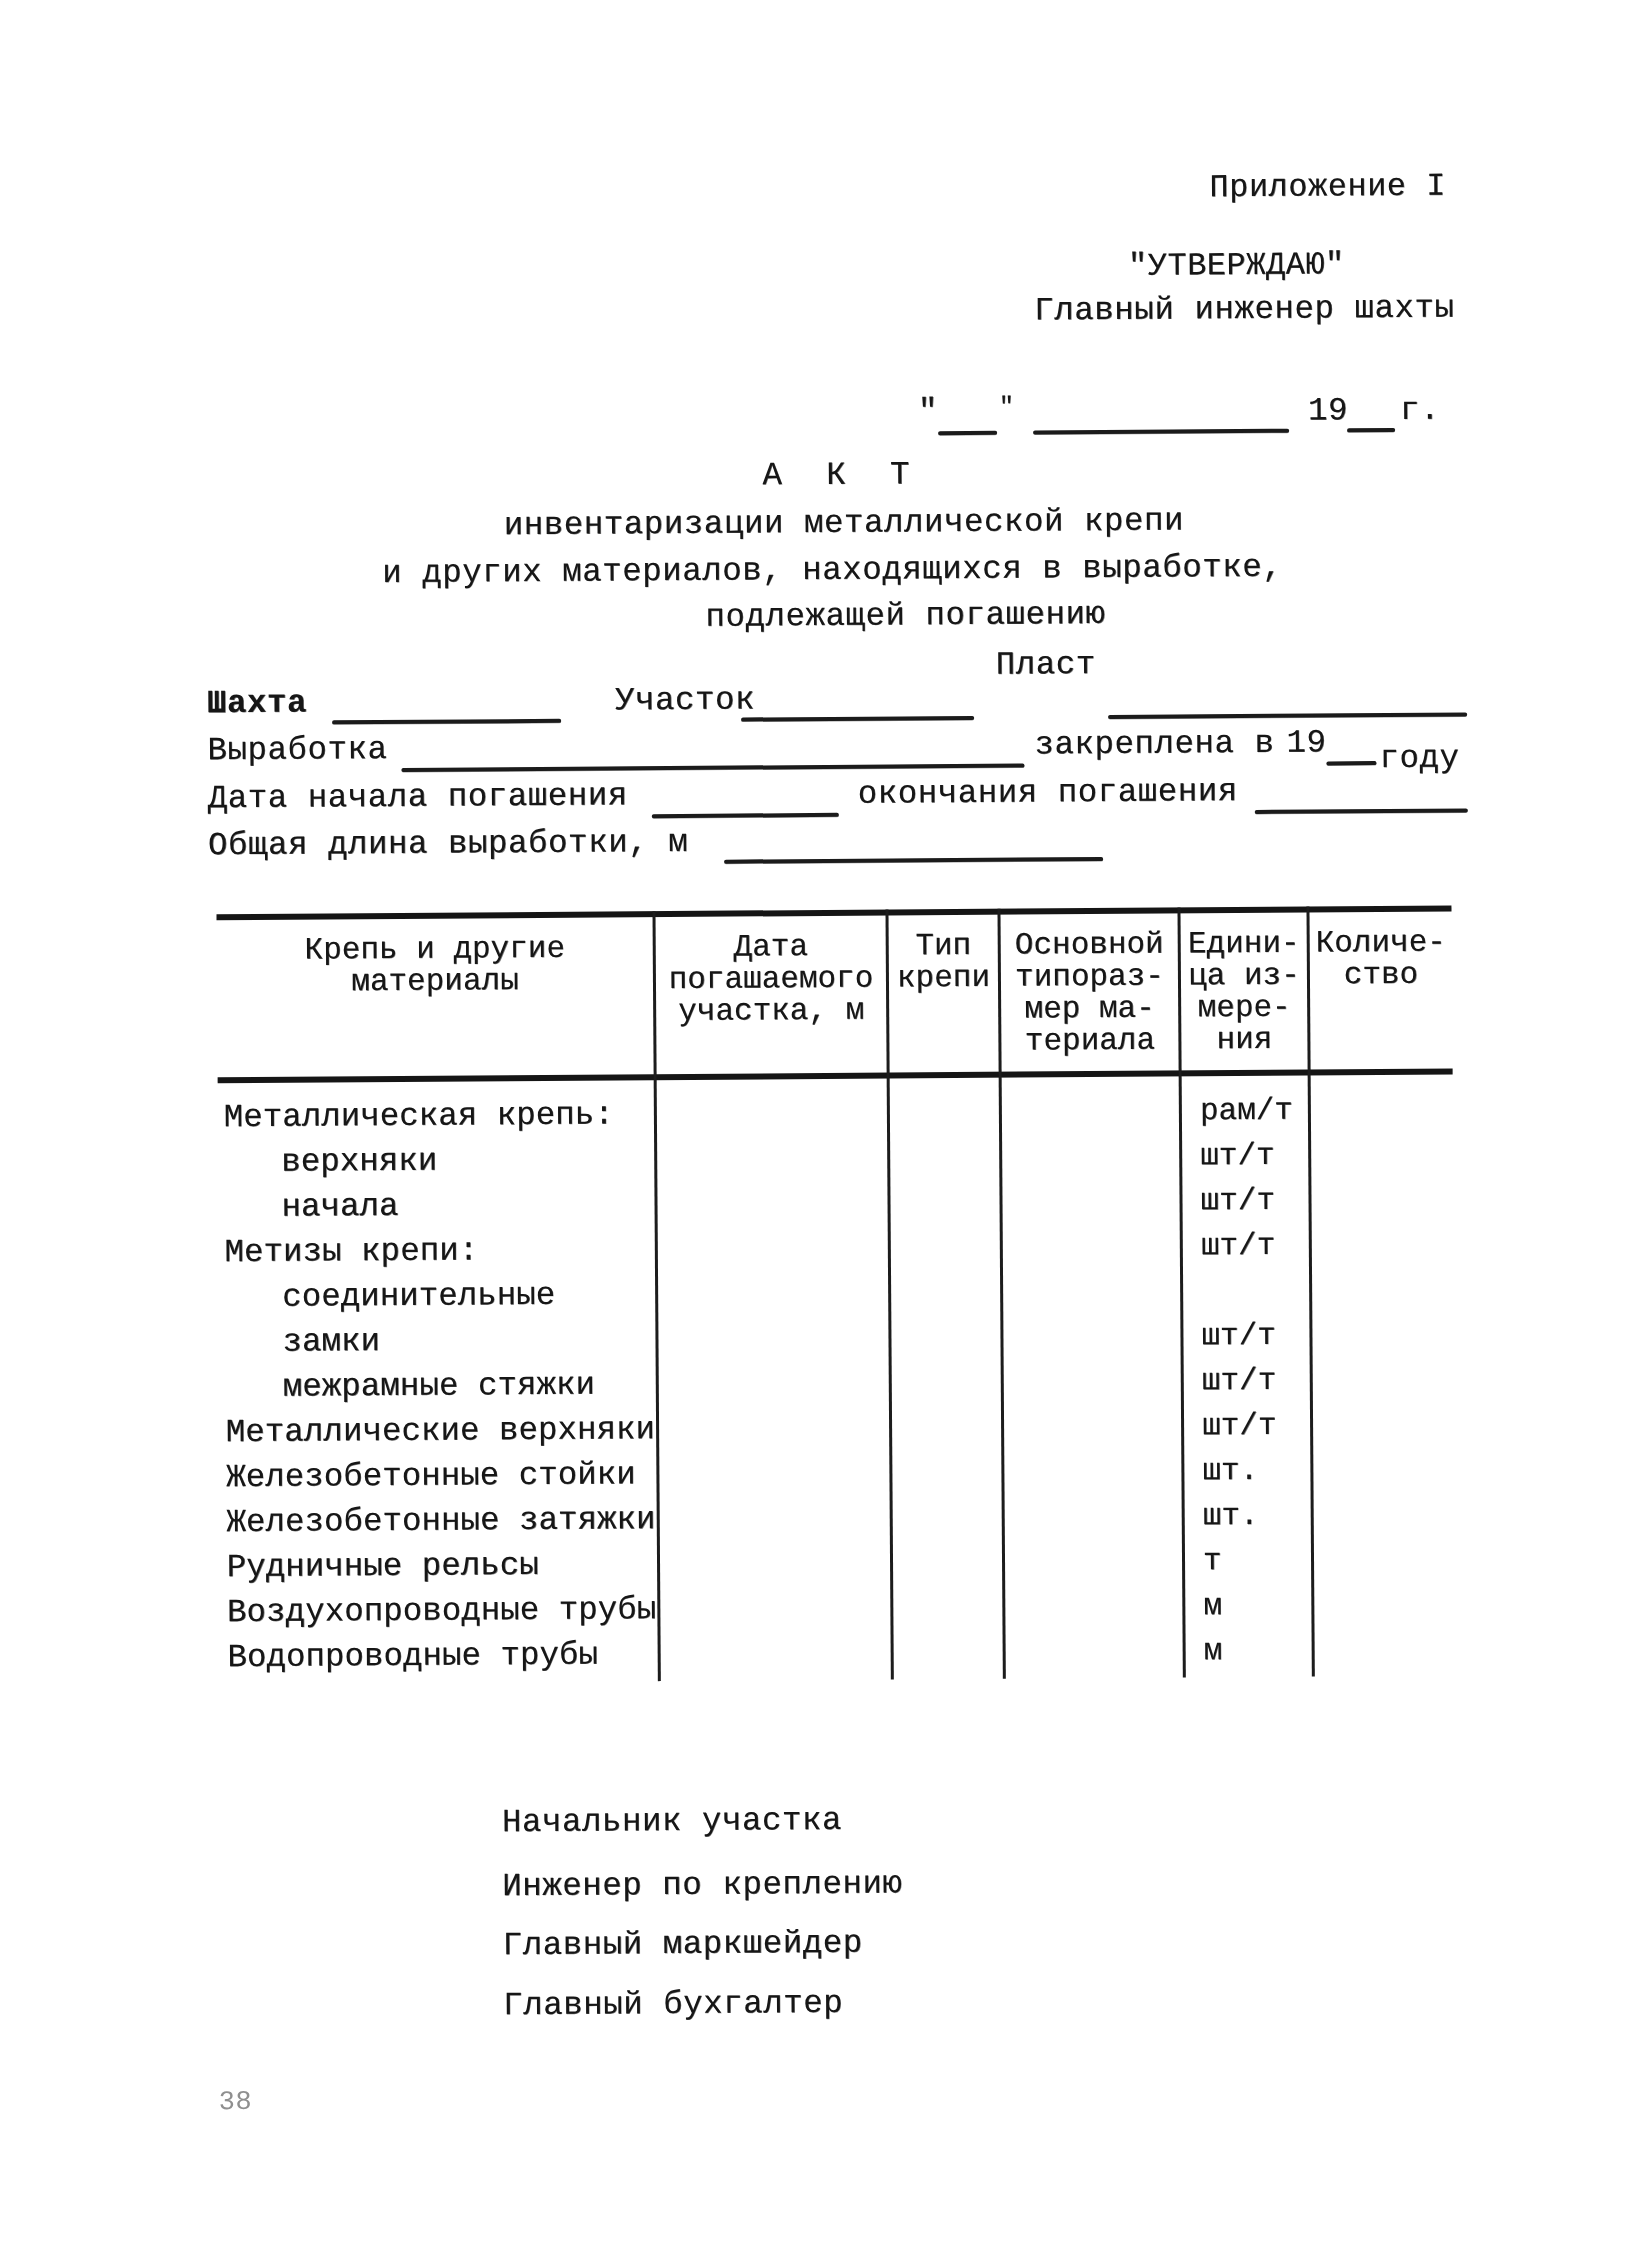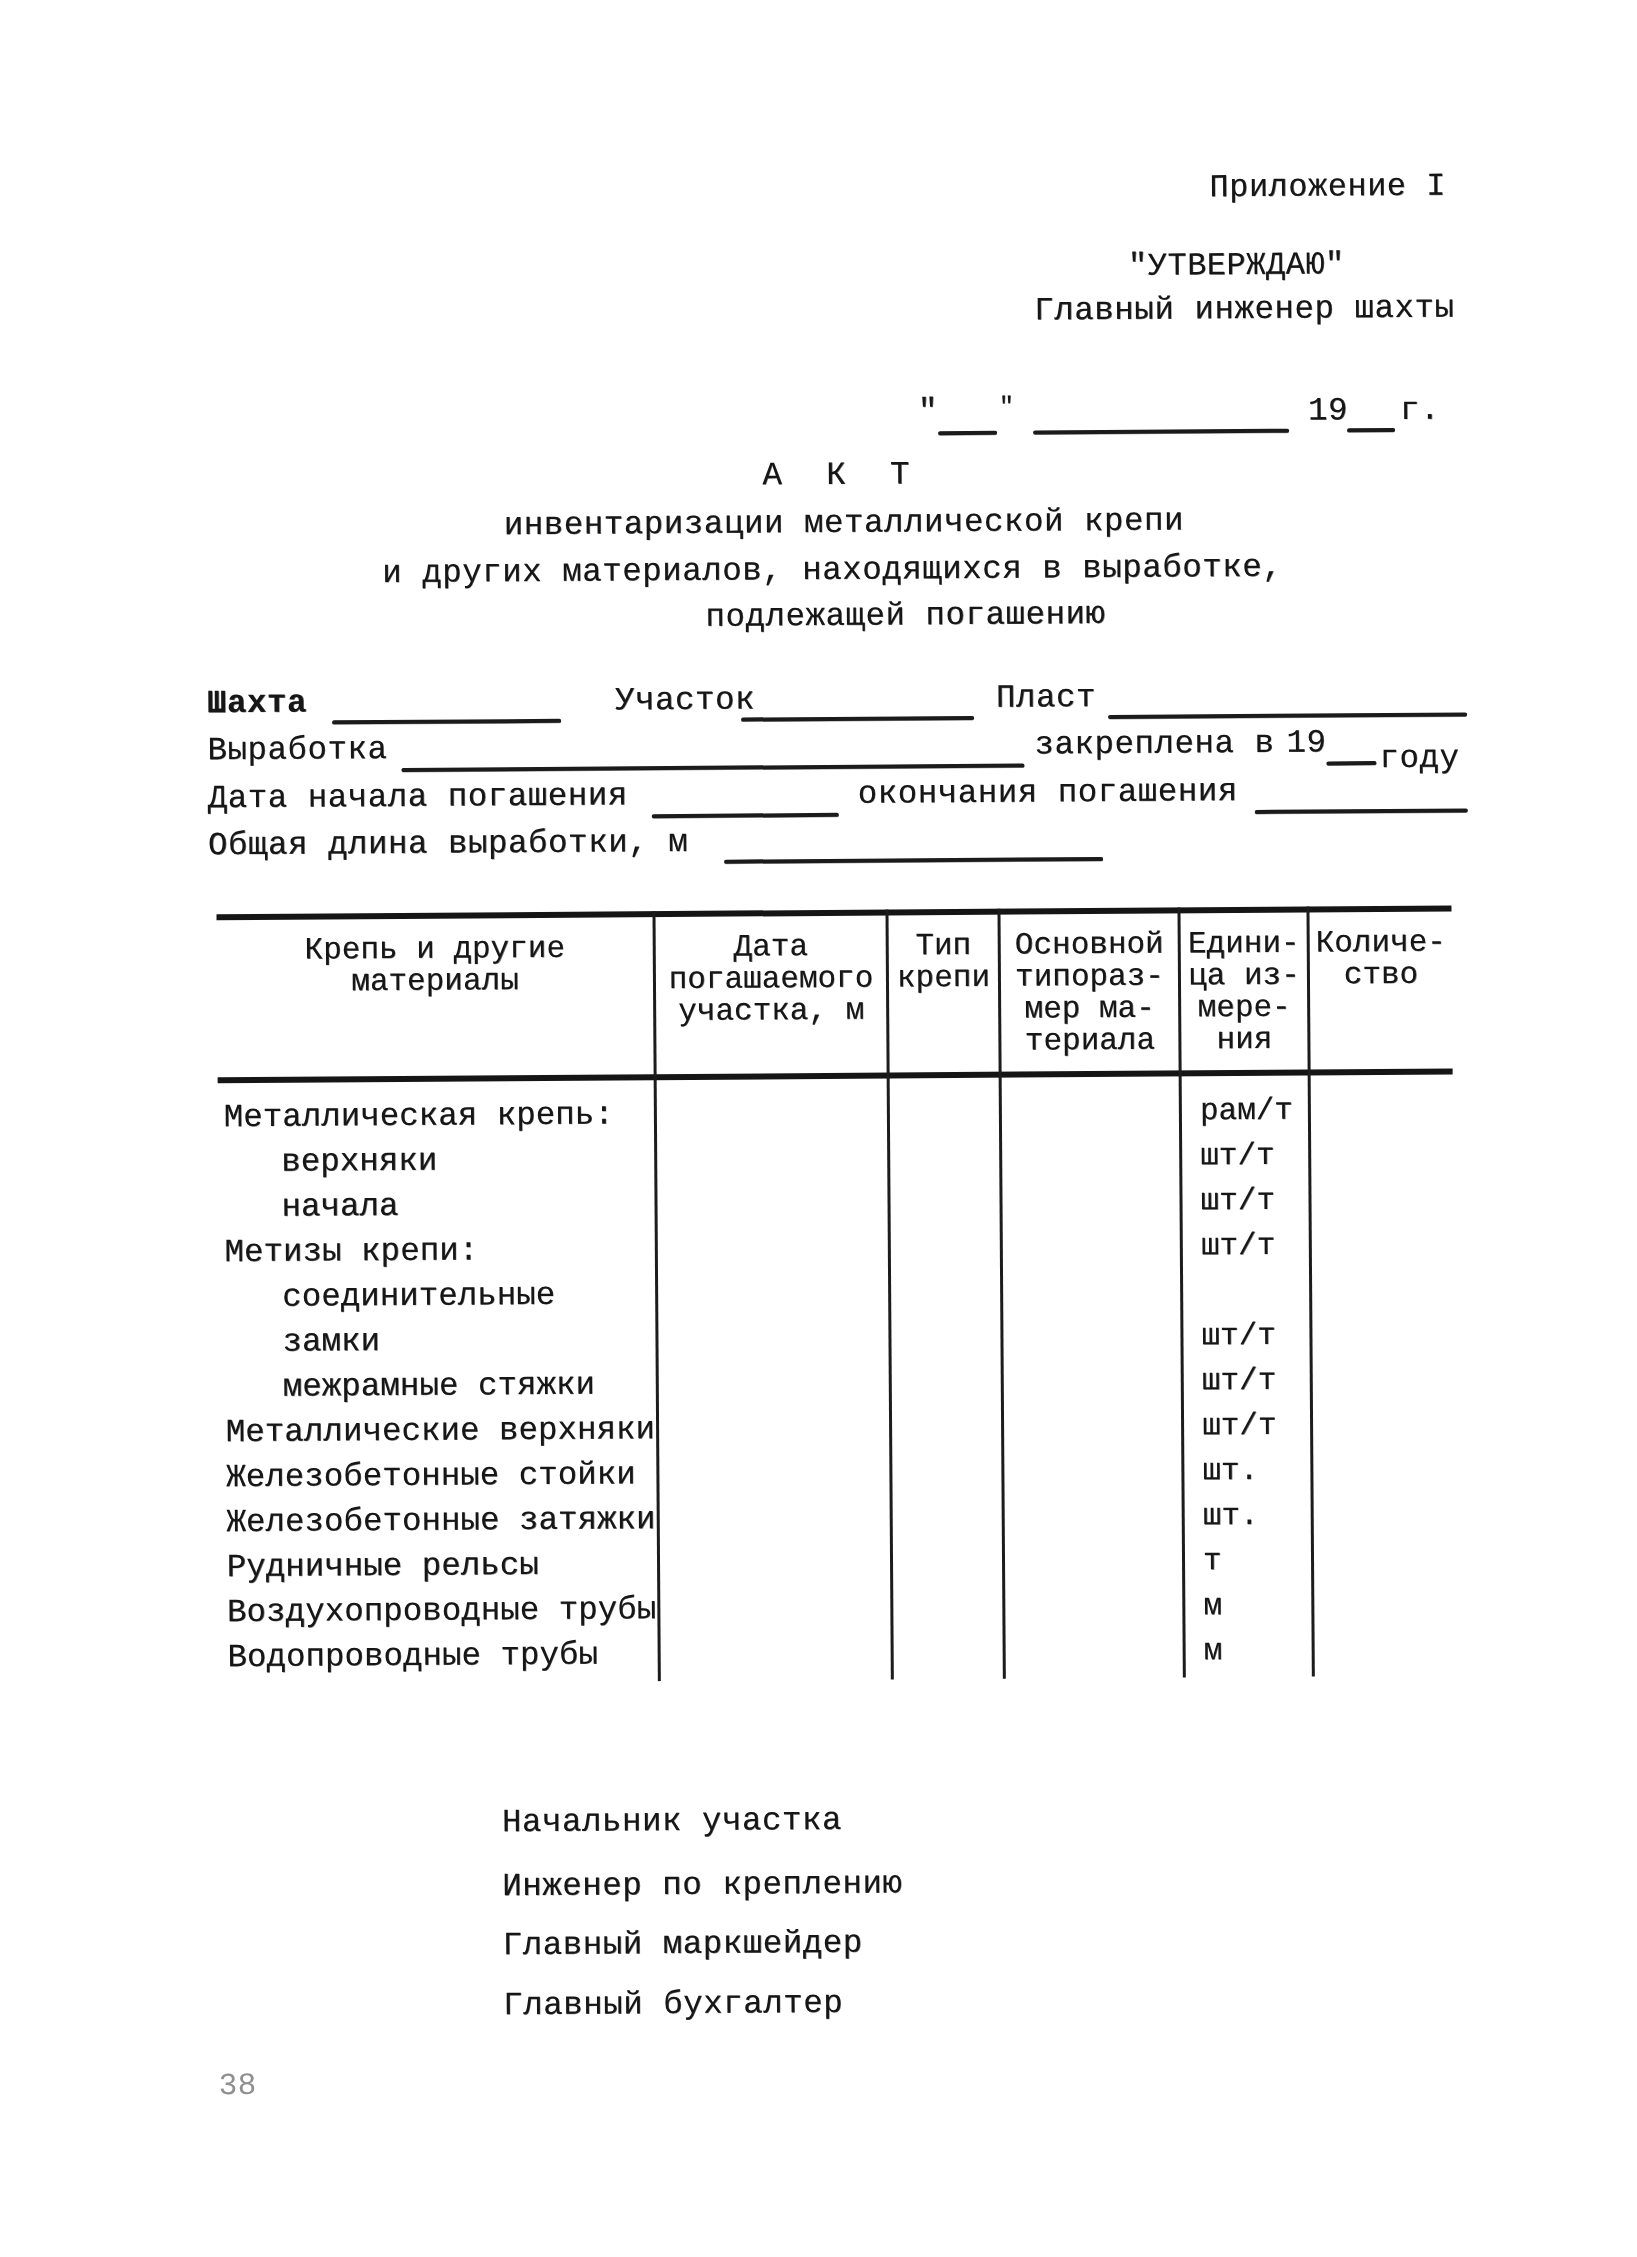--- a/index.html
+++ b/index.html
@@ -99,21 +99,22 @@
     left: 982px;
     white-space: nowrap;
     font-size: 31px;
     text-shadow: 0.6px 0.4px 0 rgba(10,10,10,0.55);
   }
   .trow.tall .runit { top: 45px; }
   .sig { font-size: 32.5px; }
   .pageno {
     color: #8f8f8f;
     text-shadow: none;
-    font-size: 31px;
+    font-size: 27px;
+    margin-top: 16px;
   }
 </style>
 </head>
 <body>
 
 <div class="sheet">
   <div class="rot">
 
     <div class="t" style="left:1216px; top:172px; font-size:32px;">Приложение I</div>
     <div class="t" style="left:1134px; top:250px; font-size:32px;">"УТВЕРЖДАЮ"</div>
@@ -129,21 +130,21 @@
 
     <div class="t" style="left:767px; top:457px; letter-spacing:12.4px;">А К Т</div>
     <div class="t" style="left:508px; top:505px;">инвентаризации металлической крепи</div>
     <div class="t" style="left:386px; top:552px;">и других материалов, находящихся в выработке,</div>
     <div class="t" style="left:709px; top:598px;">подлежащей погашению</div>
 
     <div class="t" style="left:210px; top:681px;font-weight:bold;">Шахта</div>
     <div class="blank" style="left:335px; top:717px; width:229px;"></div>
     <div class="t" style="left:618px; top:681px;">Участок</div>
     <div class="blank" style="left:744px; top:717px; width:233px;"></div>
-    <div class="t" style="left:999px; top:681px;">Пласт</div>
+    <div class="t" style="left:999px; top:648px;">Пласт</div>
     <div class="blank" style="left:1111px; top:717px; width:359px;"></div>
 
     <div class="t" style="left:210px; top:728px;">Выработка</div>
     <div class="blank" style="left:404px; top:765px; width:623px;"></div>
     <div class="t" style="left:1037px; top:728px;">закреплена в</div>
     <div class="t" style="left:1289px; top:728px;">19</div>
     <div class="blank" style="left:1329px; top:765px; width:50px;"></div>
     <div class="t" style="left:1382px; top:744px;">году</div>
 
     <div class="t" style="left:210px; top:776px;">Дата начала погашения</div>

